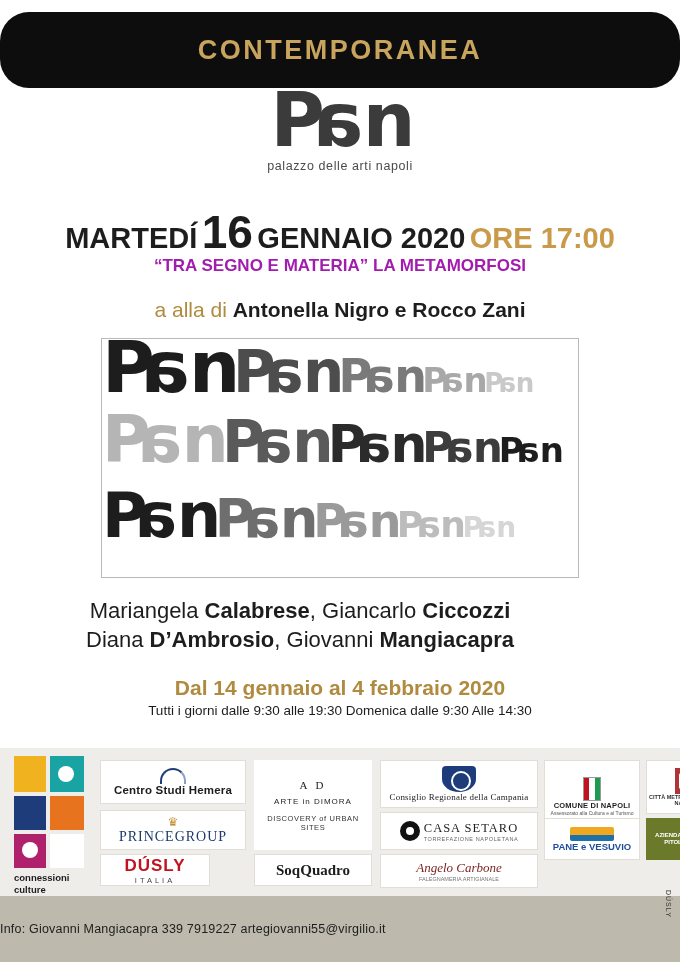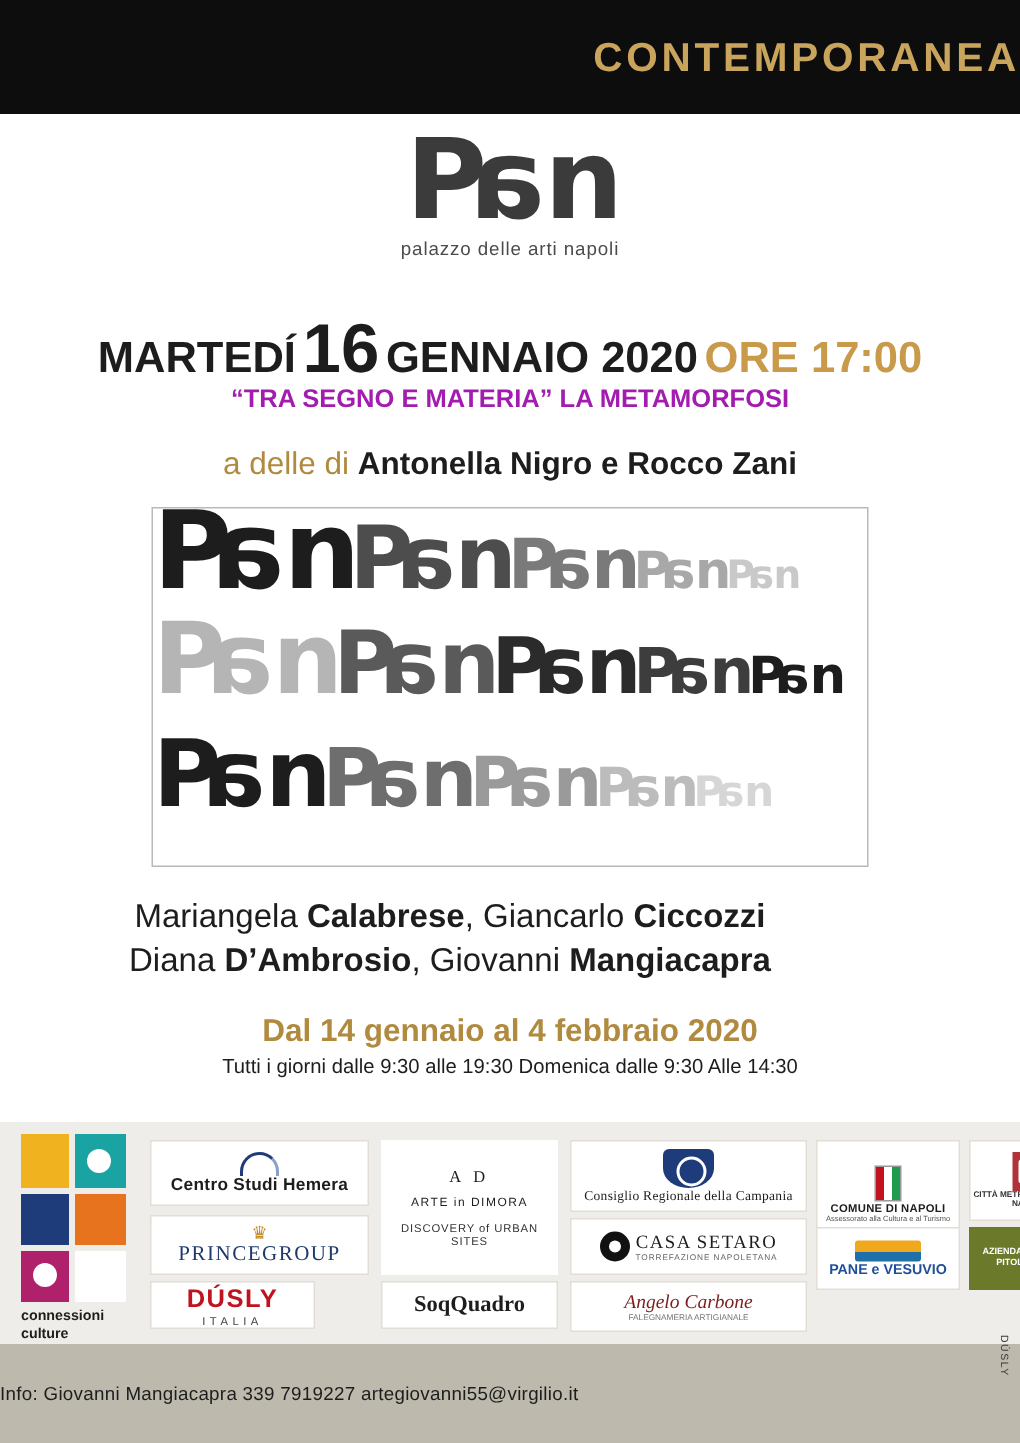--- a/index.html
+++ b/index.html
@@ -10,23 +10,23 @@
     overflow: hidden;
   }
   .poster {
     position: relative;
     width: 680px; height: 962px;
     background: #ffffff;
   }
 
   
   .top-band {
-    position: absolute; left: 0; top: 0; width: 680px; height: 76px;
+    position: absolute; left: 0; top: 12px; width: 680px; height: 76px;
     background: #0d0d0d;
-    display: flex; align-items: center; justify-content: flex-end;
+    display: flex; align-items: center; justify-content: center; border-radius: 29px;
   }
   .top-band-title {
     color: #c8a45c;
     font-size: 27px;
     font-weight: bold;
     letter-spacing: 2.5px;
   }
 
   
   .logo-wrap {
@@ -252,21 +252,21 @@
   <div class="date-line">
     <span class="d-txt">MARTEDÍ</span>
     <span class="d-num">16</span>
     <span class="d-txt">GENNAIO 2020</span>
     <span class="d-ore">ORE 17:00</span>
   </div>
 
   <div class="subtitle">“TRA SEGNO E MATERIA” LA METAMORFOSI</div>
 
   <div class="curator">
-    <span>a delle di</span>
+    <span>a alla di</span>
     <b>Antonella Nigro e Rocco Zani</b>
   </div>
 
   <div class="art-box">
     <div class="art-row r1"><span style="font-size: 72px; color: rgb(29, 29, 29); letter-spacing: -7.2px;"><span>P</span><span class="mirror" style="display: inline-block; transform: scaleX(-1);">a</span><span>n</span></span><span style="font-size: 58px; color: rgb(77, 77, 77); letter-spacing: -5.8px;"><span>P</span><span class="mirror" style="display: inline-block; transform: scaleX(-1);">a</span><span>n</span></span><span style="font-size: 46px; color: rgb(122, 122, 122); letter-spacing: -4.6px;"><span>P</span><span class="mirror" style="display: inline-block; transform: scaleX(-1);">a</span><span>n</span></span><span style="font-size: 34px; color: rgb(168, 168, 168); letter-spacing: -3.4px;"><span>P</span><span class="mirror" style="display: inline-block; transform: scaleX(-1);">a</span><span>n</span></span><span style="font-size: 26px; color: rgb(201, 201, 201); letter-spacing: -2.6px;"><span>P</span><span class="mirror" style="display: inline-block; transform: scaleX(-1);">a</span><span>n</span></span></div>
     <div class="art-row r2"><span style="font-size: 66px; color: rgb(181, 181, 181); letter-spacing: -6.6px;"><span>P</span><span class="mirror" style="display: inline-block; transform: scaleX(-1);">a</span><span>n</span></span><span style="font-size: 58px; color: rgb(90, 90, 90); letter-spacing: -5.8px;"><span>P</span><span class="mirror" style="display: inline-block; transform: scaleX(-1);">a</span><span>n</span></span><span style="font-size: 52px; color: rgb(43, 43, 43); letter-spacing: -5.2px;"><span>P</span><span class="mirror" style="display: inline-block; transform: scaleX(-1);">a</span><span>n</span></span><span style="font-size: 42px; color: rgb(61, 61, 61); letter-spacing: -4.2px;"><span>P</span><span class="mirror" style="display: inline-block; transform: scaleX(-1);">a</span><span>n</span></span><span style="font-size: 34px; color: rgb(29, 29, 29); letter-spacing: -3.4px;"><span>P</span><span class="mirror" style="display: inline-block; transform: scaleX(-1);">a</span><span>n</span></span></div>
     <div class="art-row r3"><span style="font-size: 62px; color: rgb(29, 29, 29); letter-spacing: -6.2px;"><span>P</span><span class="mirror" style="display: inline-block; transform: scaleX(-1);">a</span><span>n</span></span><span style="font-size: 54px; color: rgb(110, 110, 110); letter-spacing: -5.4px;"><span>P</span><span class="mirror" style="display: inline-block; transform: scaleX(-1);">a</span><span>n</span></span><span style="font-size: 46px; color: rgb(154, 154, 154); letter-spacing: -4.6px;"><span>P</span><span class="mirror" style="display: inline-block; transform: scaleX(-1);">a</span><span>n</span></span><span style="font-size: 36px; color: rgb(188, 188, 188); letter-spacing: -3.6px;"><span>P</span><span class="mirror" style="display: inline-block; transform: scaleX(-1);">a</span><span>n</span></span><span style="font-size: 28px; color: rgb(214, 214, 214); letter-spacing: -2.8px;"><span>P</span><span class="mirror" style="display: inline-block; transform: scaleX(-1);">a</span><span>n</span></span></div>
   </div>
 
   <div class="artists">

